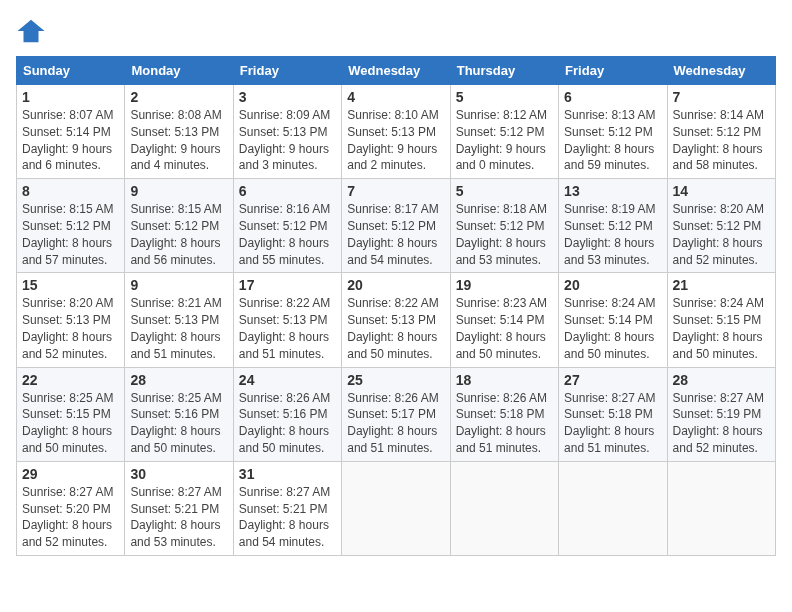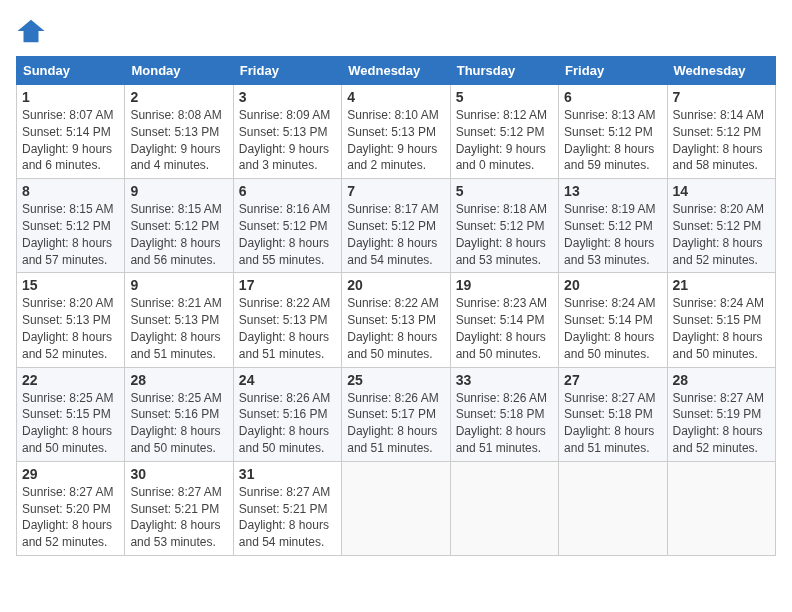--- a/index.html
+++ b/index.html
@@ -275,21 +275,21 @@
           Sunrise: 8:26 AM<br>Sunset: 5:16 PM<br>Daylight: 8 hours and 50 minutes.
         </div>
       </td>
         <td>
         <div class="day-number">25</div>
         <div class="day-info">
           Sunrise: 8:26 AM<br>Sunset: 5:17 PM<br>Daylight: 8 hours and 51 minutes.
         </div>
       </td>
         <td>
-        <div class="day-number">33</div>
+        <div class="day-number">18</div>
         <div class="day-info">
           Sunrise: 8:26 AM<br>Sunset: 5:18 PM<br>Daylight: 8 hours and 51 minutes.
         </div>
       </td>
         <td>
         <div class="day-number">27</div>
         <div class="day-info">
           Sunrise: 8:27 AM<br>Sunset: 5:18 PM<br>Daylight: 8 hours and 51 minutes.
         </div>
       </td>

